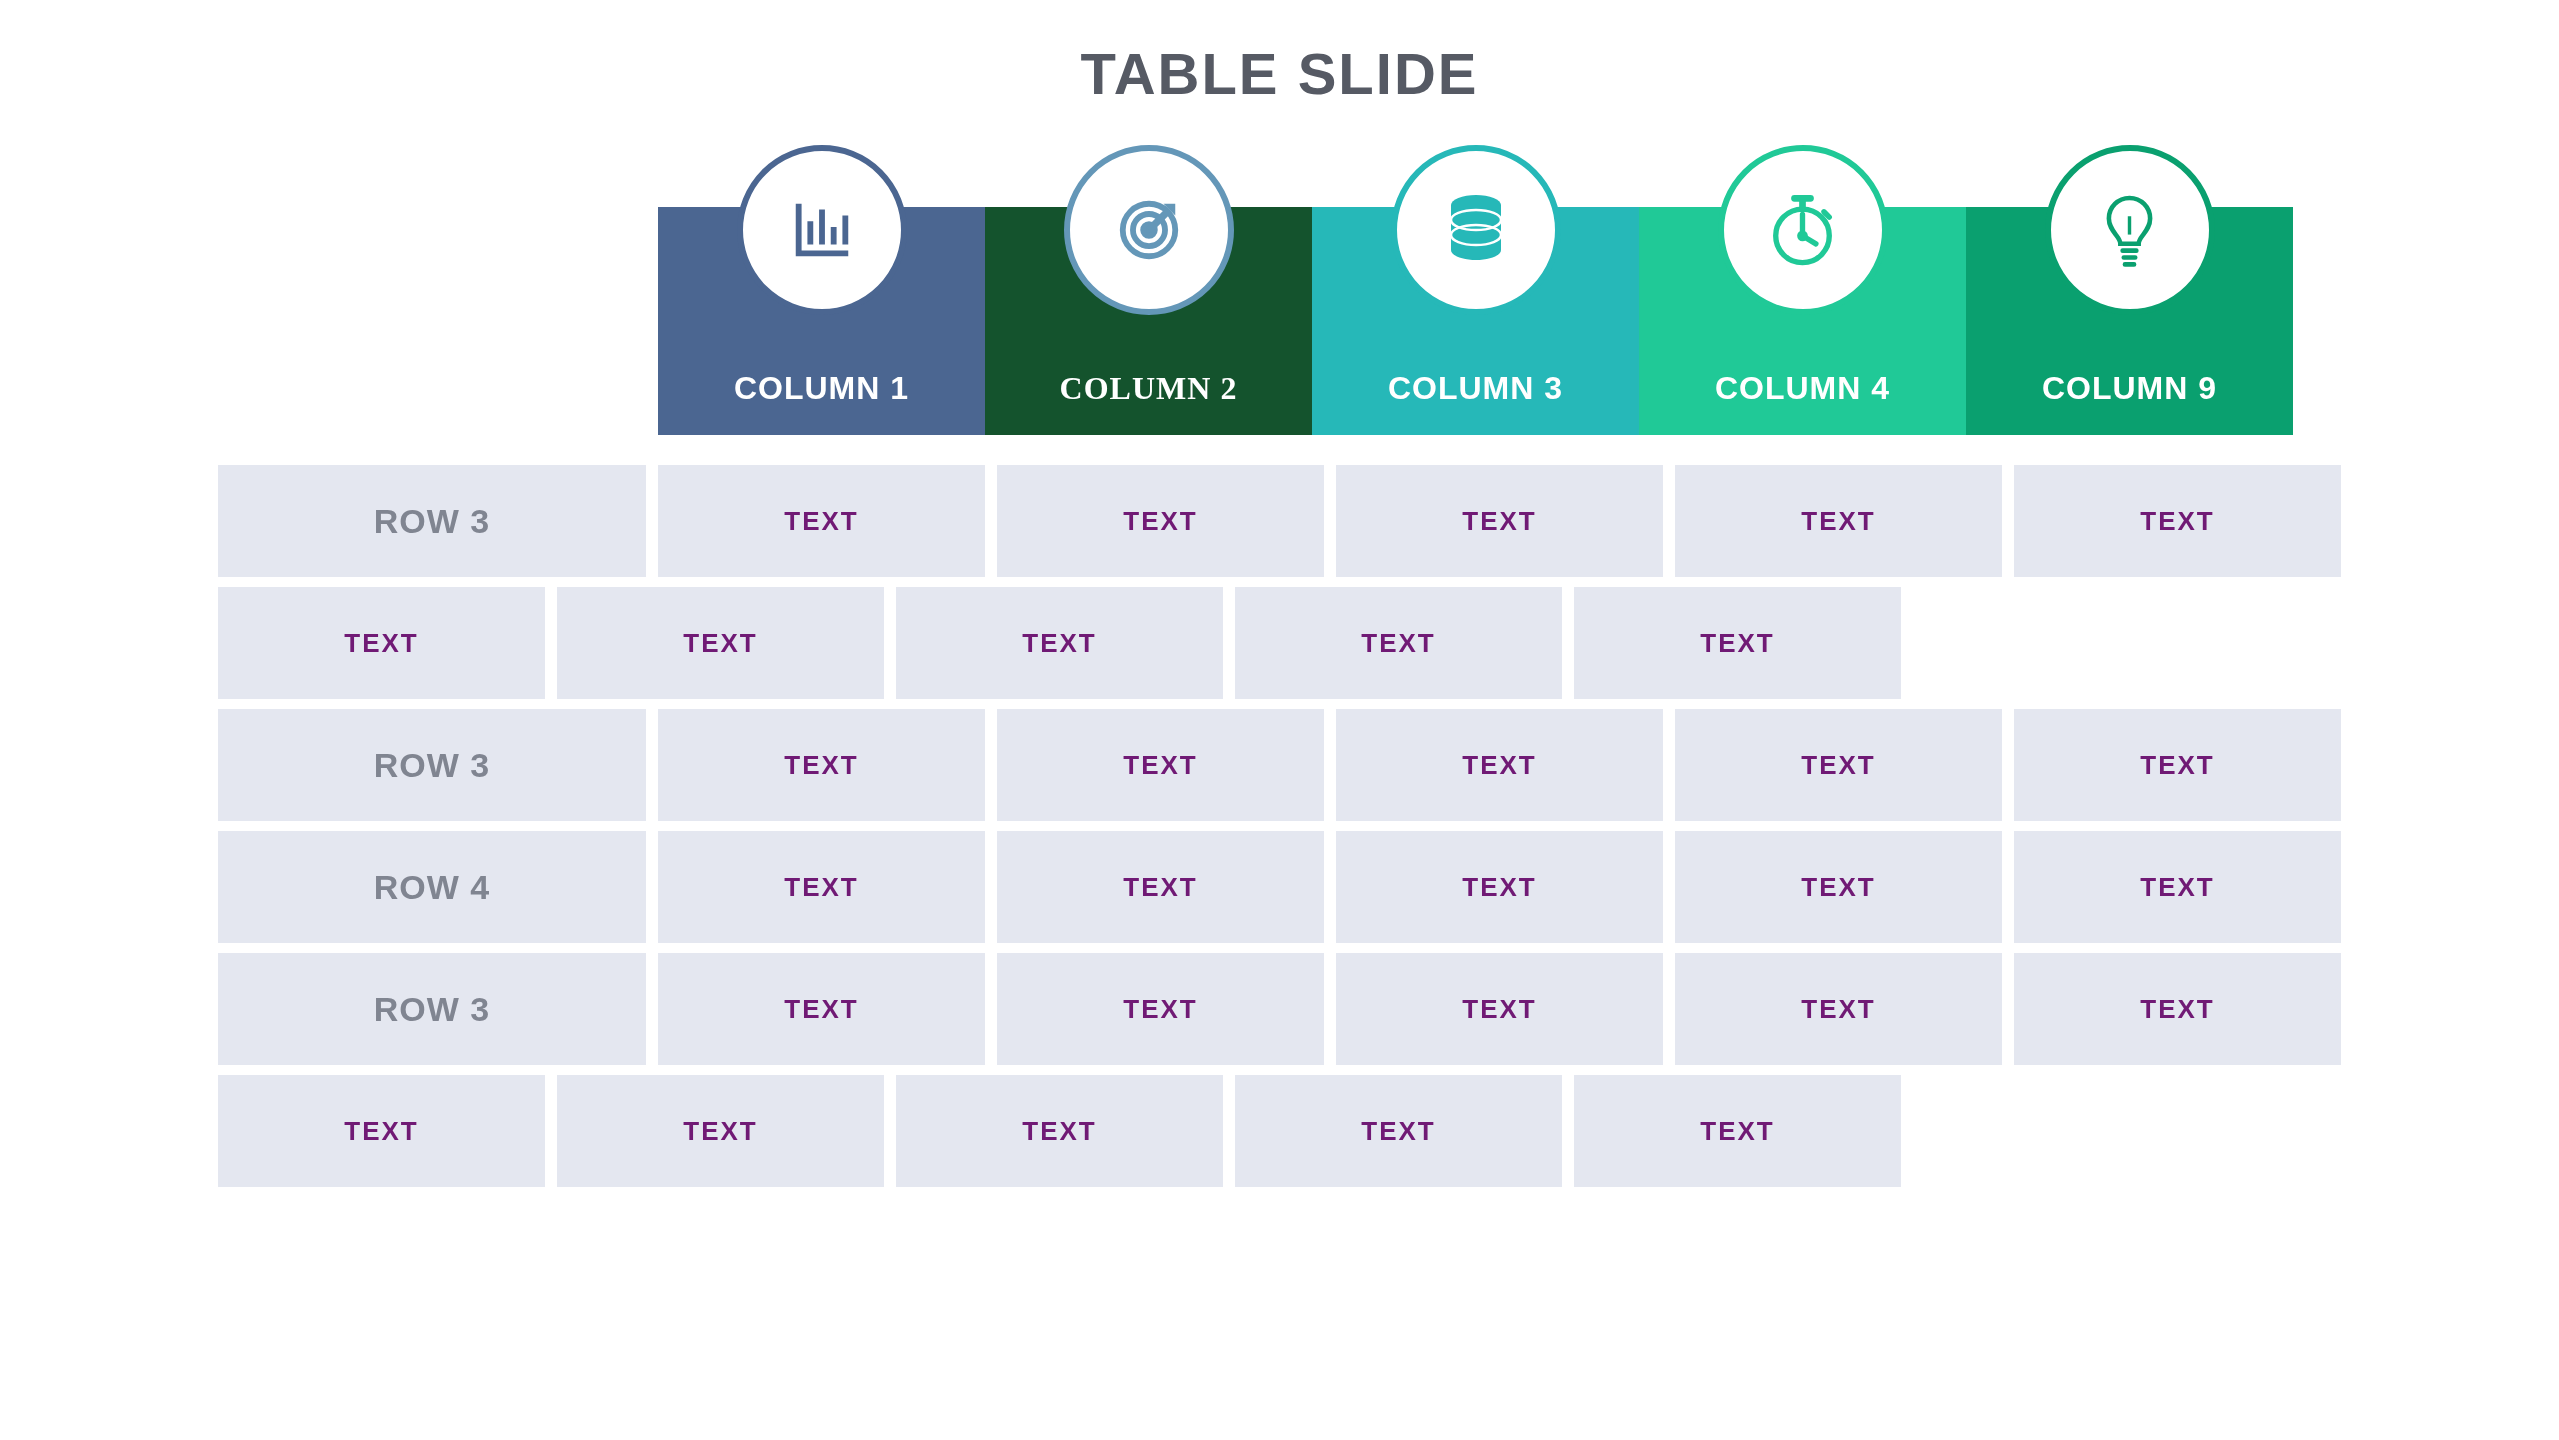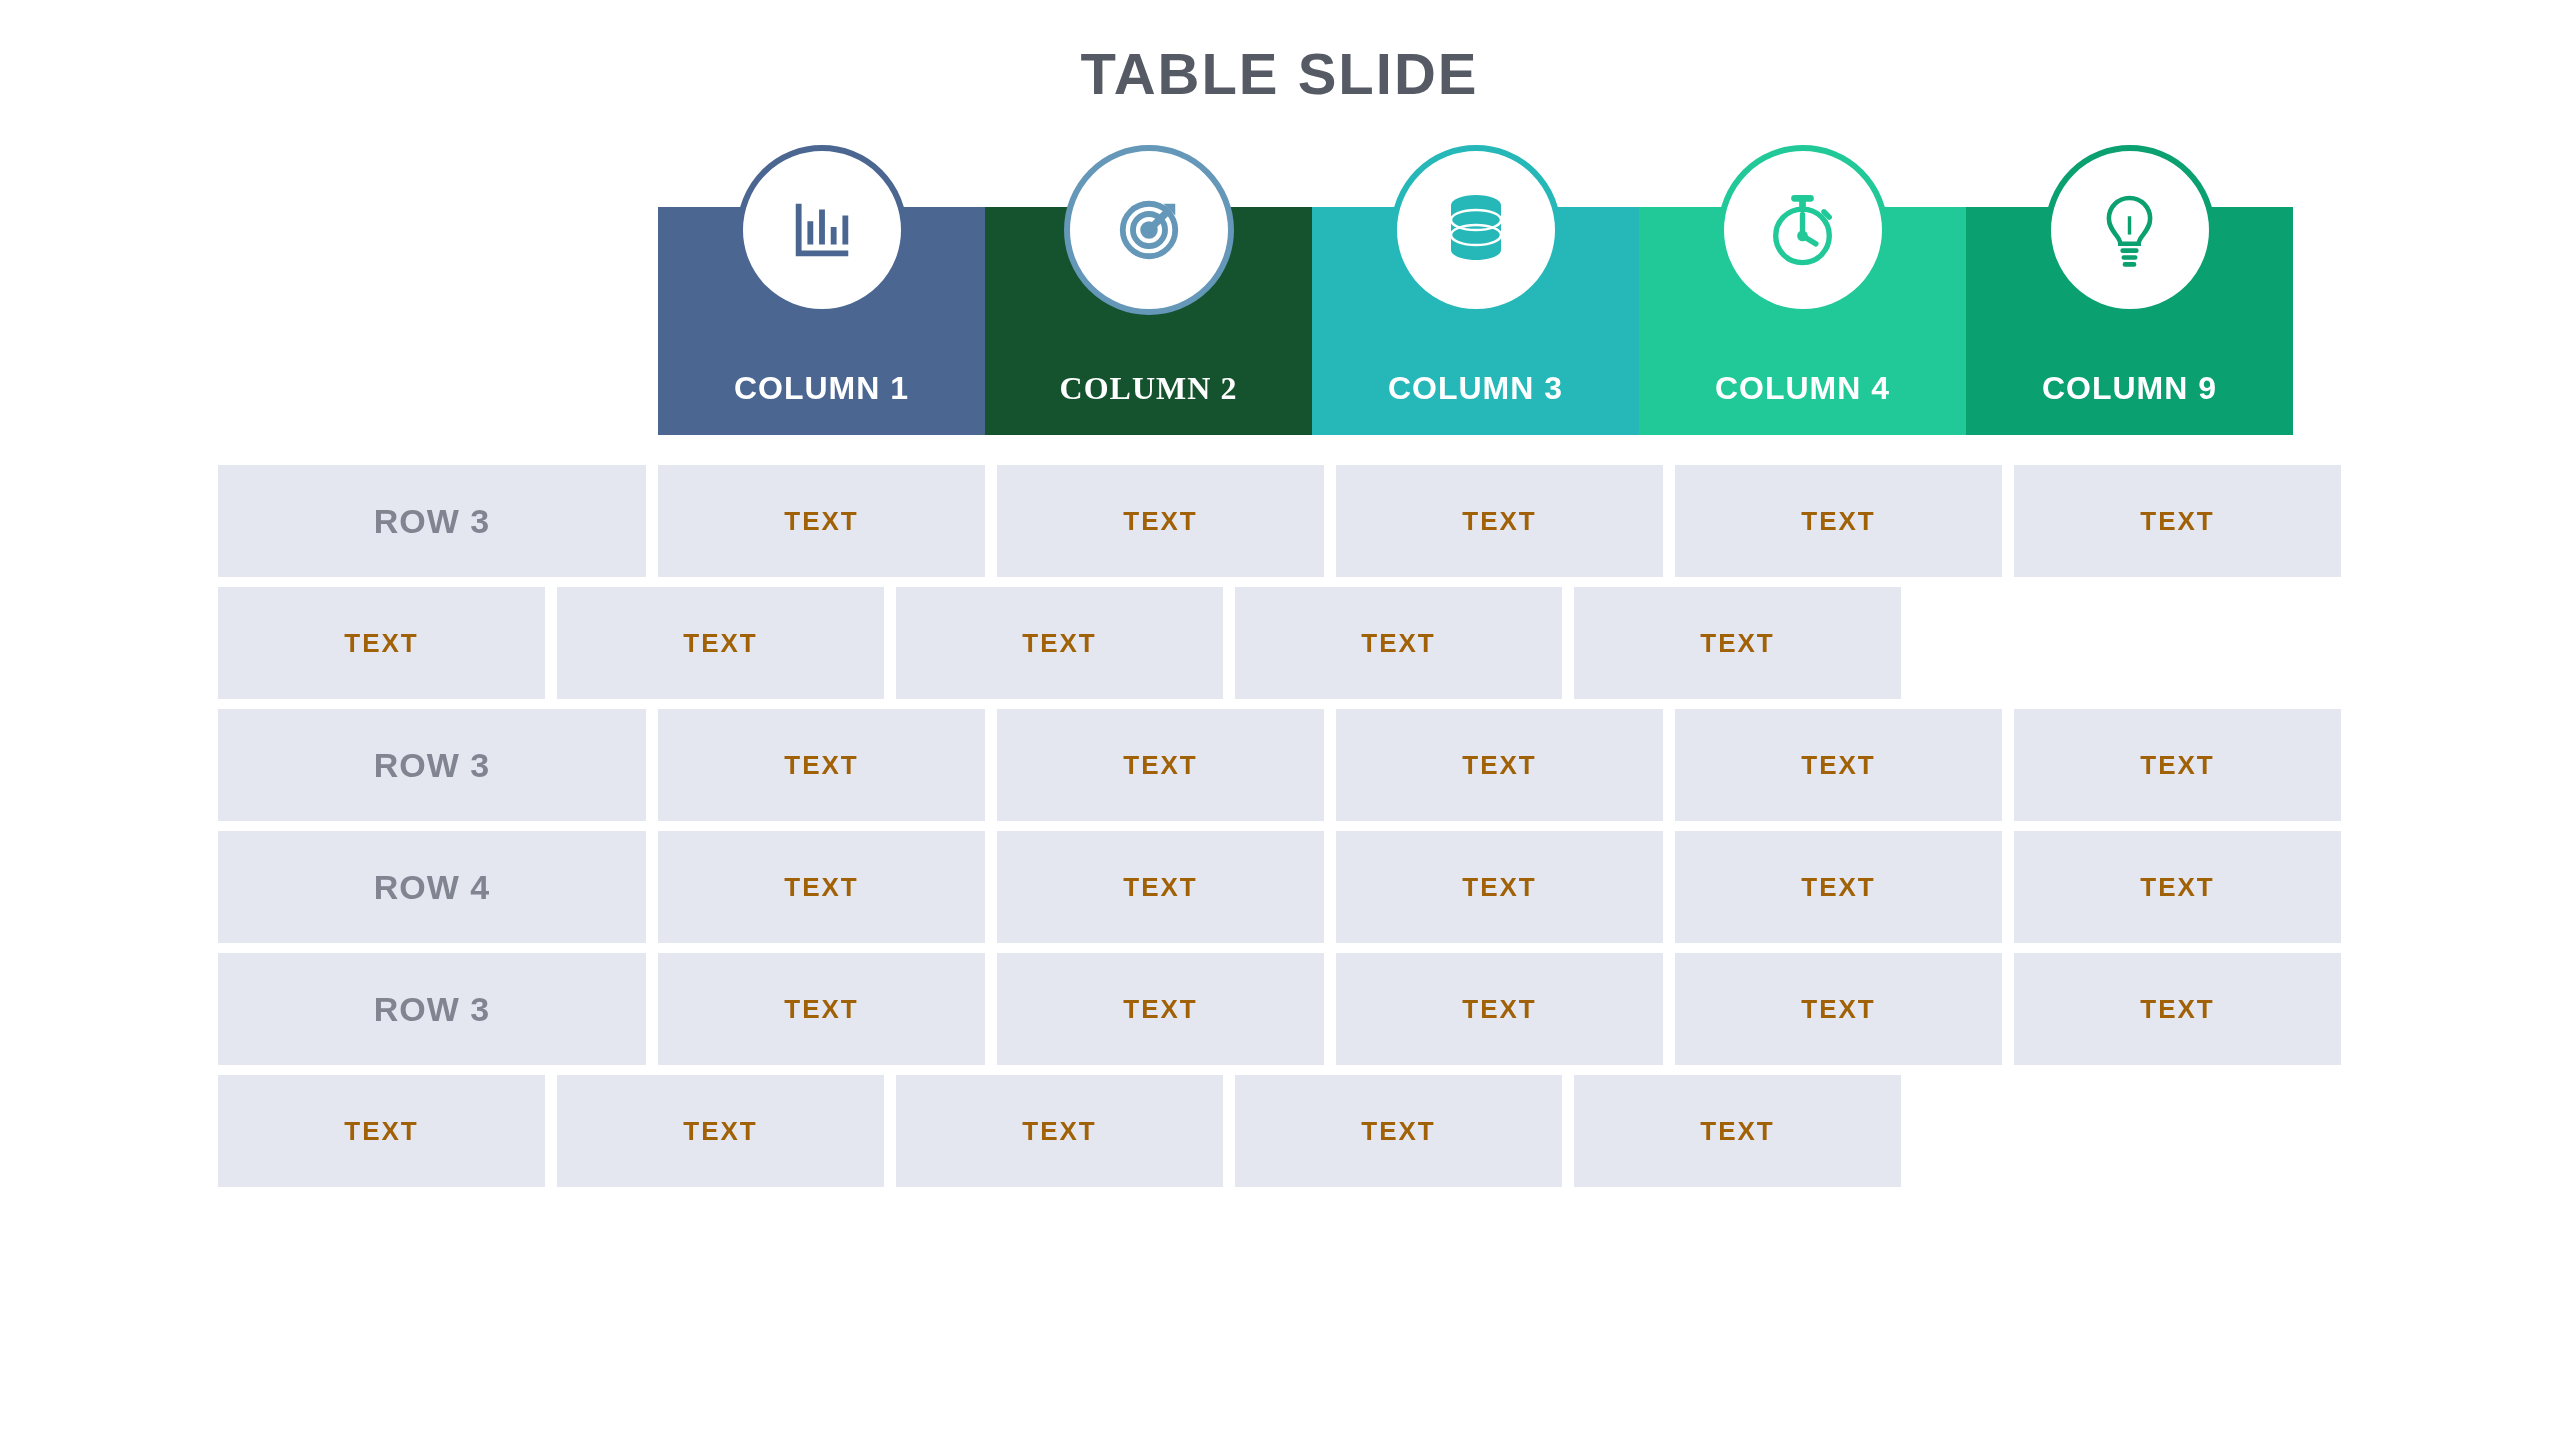--- a/index.html
+++ b/index.html
@@ -87,21 +87,21 @@
 }
 .cell {
   width: 327px;
   height: 112px;
   background: #e4e7f0;
   display: flex;
   align-items: center;
   justify-content: center;
   font-size: 26px;
   font-weight: 700;
-  color: #a16207;
+  color: #701a75;
   letter-spacing: 2px;
 }
 svg { display: block; }
 </style>
 </head>
 <body>
 
 <div class="title">TABLE SLIDE</div>
 
 <div class="table-wrapper">

